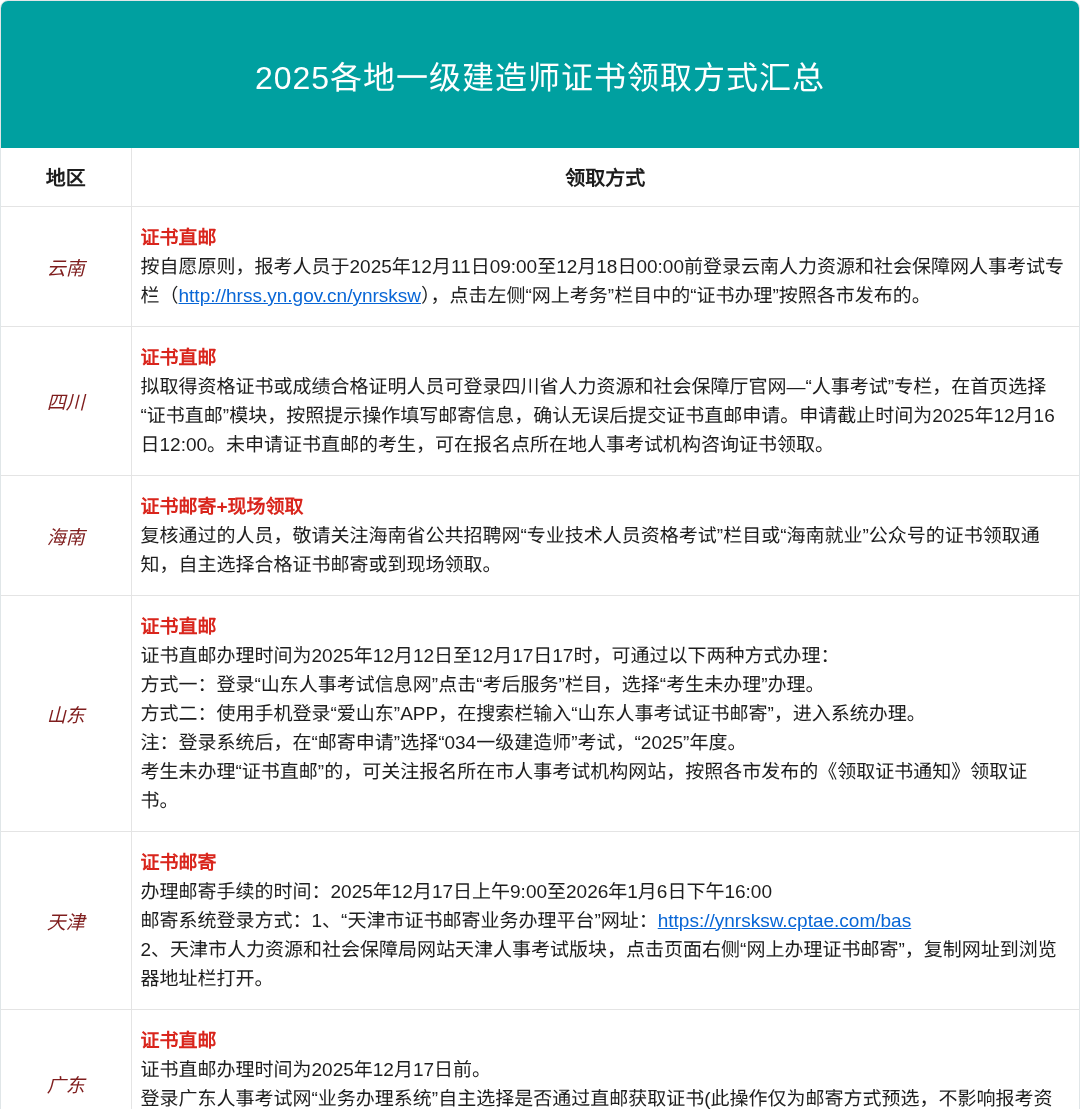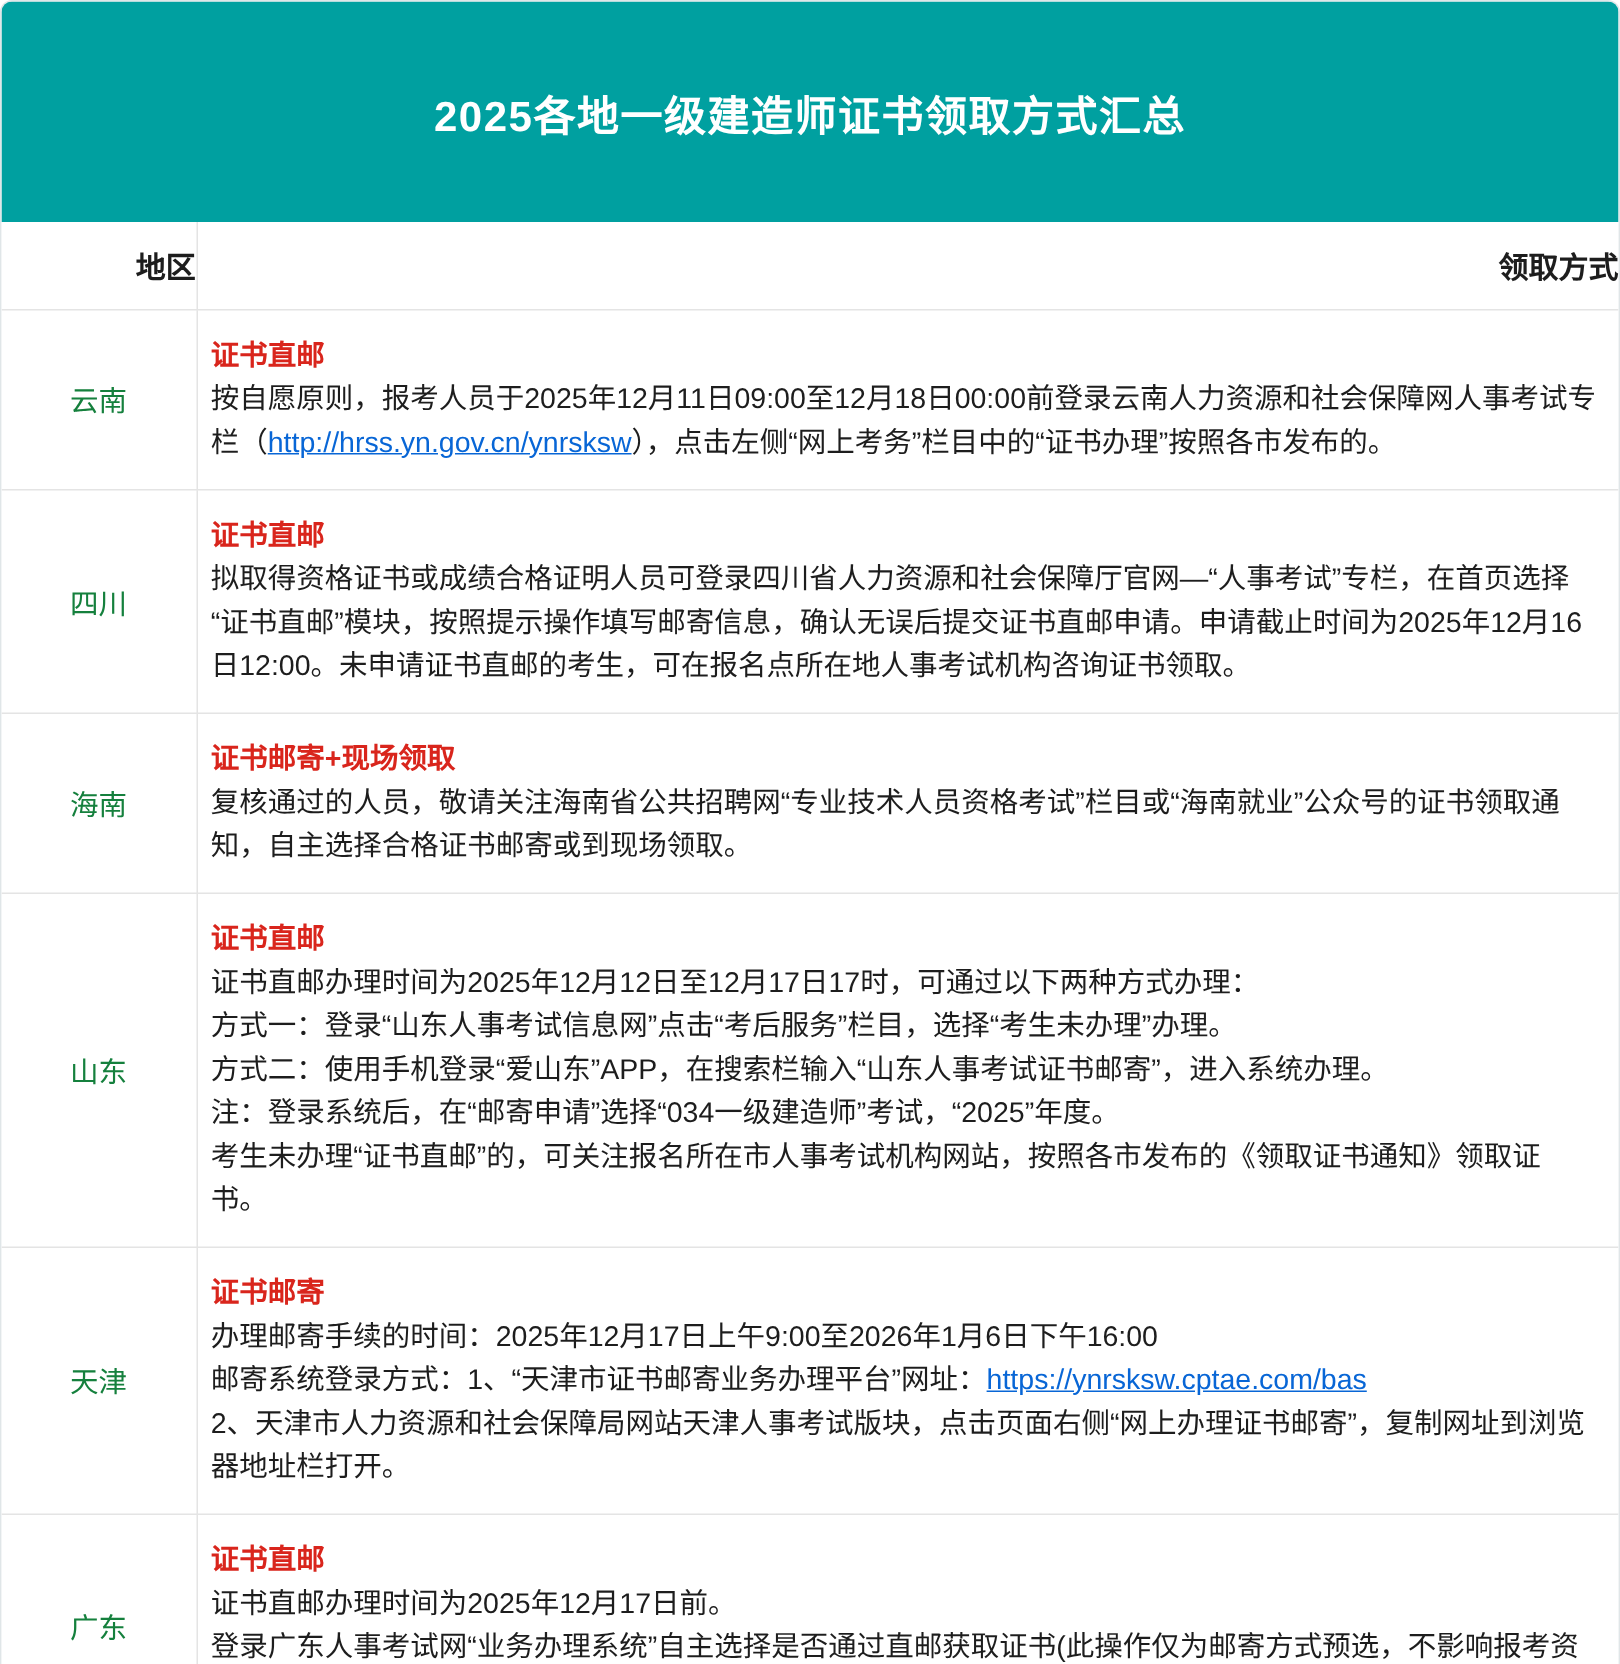--- a/index.html
+++ b/index.html
@@ -26,53 +26,54 @@
   }
   .banner{
     height:147px;
     background:var(--teal);
     display:flex;
     align-items:center;
     justify-content:center;
   }
   .banner h1{
     color:#ffffff;
-    font-size:28px;
-    font-weight:bold;
+    font-size:32px;
+    font-weight:normal;
     letter-spacing:1px;
     text-align:center;
   }
   table.methods-table{
     width:100%;
     border-collapse:collapse;
     table-layout:fixed;
   }
   col.col-region{width:130px;}
   .methods-table th{
     height:58px;
     font-size:20px;
     font-weight:bold;
-    text-align:right;
+    text-align:center;
     vertical-align:middle;
     background:#fff;
     border-bottom:1px solid var(--border);
   }
   .methods-table td{
     border-bottom:1px solid var(--border);
     vertical-align:middle;
     background:#fff;
   }
   .methods-table th:first-child,
   .methods-table td:first-child{
     border-right:1px solid var(--border);
   }
   .region-cell{
     text-align:center;
     font-size:19px;
-    color:#15803d;
+    color:#7f1d1d;
+    font-style:italic;
   }
   .method-cell{
     padding:16px 14px 16px 9px;
     font-size:19px;
     line-height:29px;
   }
   .method-title{
     color:var(--red);
     font-weight:bold;
     font-size:19px;

